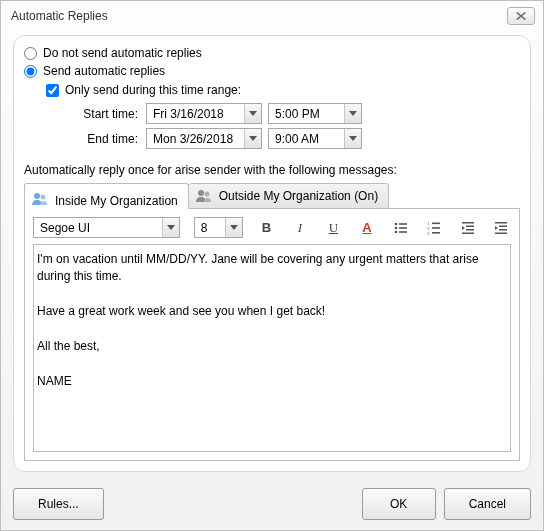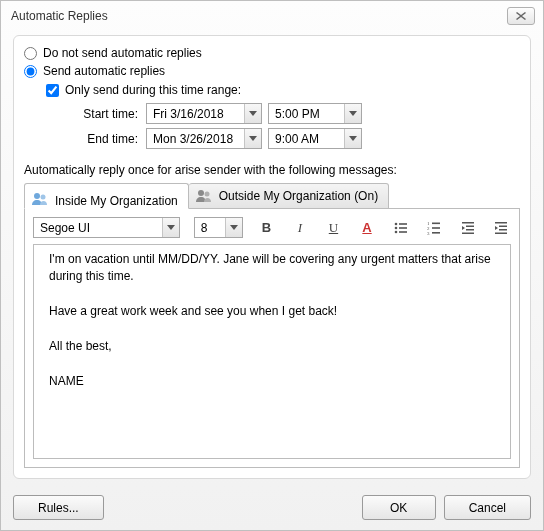--- a/index.html
+++ b/index.html
@@ -39,21 +39,21 @@
   }
   .body {
     flex: 1;
     padding: 4px 12px 8px 12px;
     display: flex;
     flex-direction: column;
   }
   .content-panel {
     background: #fff;
     border: 1px solid #d9d9d9;
-    border-radius: 6px;
+    border-radius: 12px;
     padding: 8px 10px 10px 10px;
     flex: 1;
     display: flex;
     flex-direction: column;
   }
   .radio-row { display:flex; align-items:center; margin: 2px 0; }
   .radio-row input { margin: 0 6px 0 0; }
   .subopt { margin-left: 22px; margin-top: 3px; }
   .check-row { display:flex; align-items:center; }
   .check-row input { margin: 0 6px 0 0; }
@@ -129,33 +129,33 @@
     cursor: pointer;
   }
   .fmt-btn.b { font-weight:bold; font-family: "Segoe UI",sans-serif; }
   .fmt-btn.i { font-style:italic; }
   .fmt-btn.u { text-decoration: underline; }
   .fmt-btn.a { text-decoration: underline; color:#c33; font-family:"Segoe UI",sans-serif; font-weight:bold; }
   .icon-svg { width:16px; height:16px; }
   .textarea {
     flex:1;
     border: 1px solid #bcbcbc;
-    padding: 6px 15px;
+    padding: 6px 3px;
     font-family: "Segoe UI", sans-serif;
     font-size: 12px;
     line-height: 1.45;
     white-space: pre-wrap;
     overflow: auto;
   }
   .footer {
     display:flex; align-items:center;
     padding: 8px 12px 10px 12px;
   }
   .btn {
-    height: 25px;
+    height: 32px;
     min-width: 74px;
     padding: 0 24px;
     border: 1px solid #9a9a9a;
     border-radius: 3px;
     background: linear-gradient(#fbfbfb,#e6e6e6);
     font-size: 12px;
     display:inline-flex; align-items:center; justify-content:center;
     cursor: pointer;
   }
   .footer .spacer { flex:1; }

